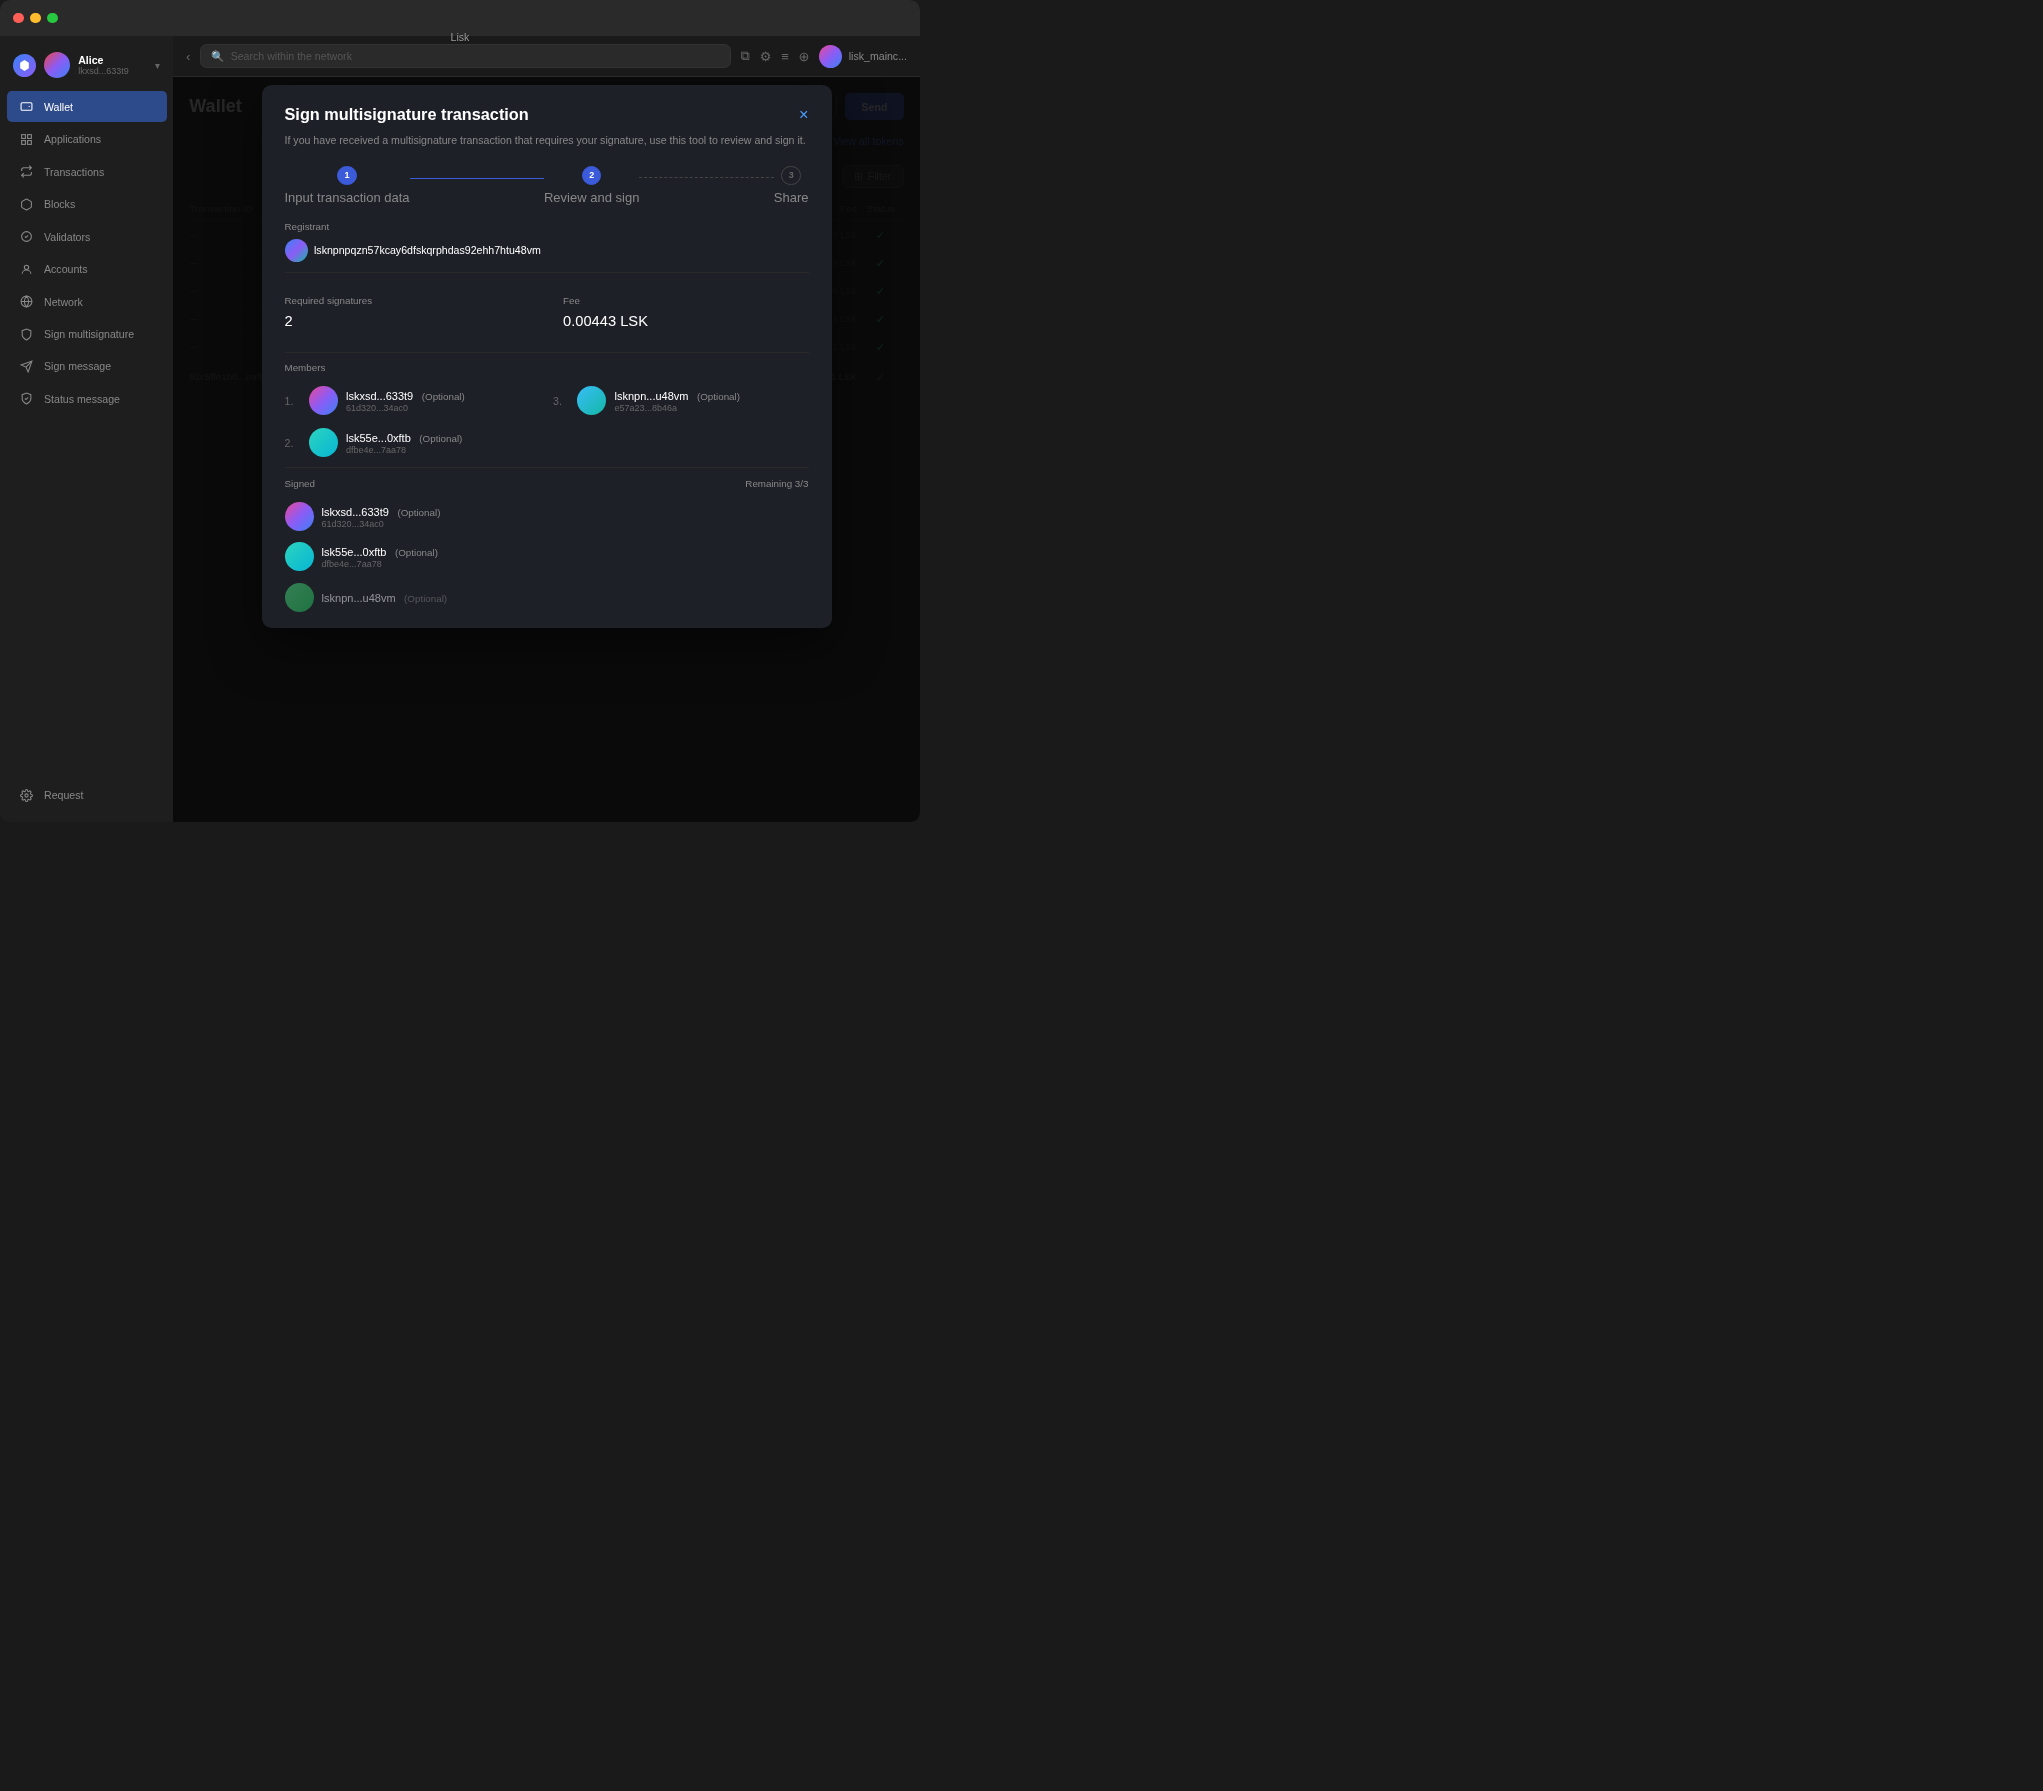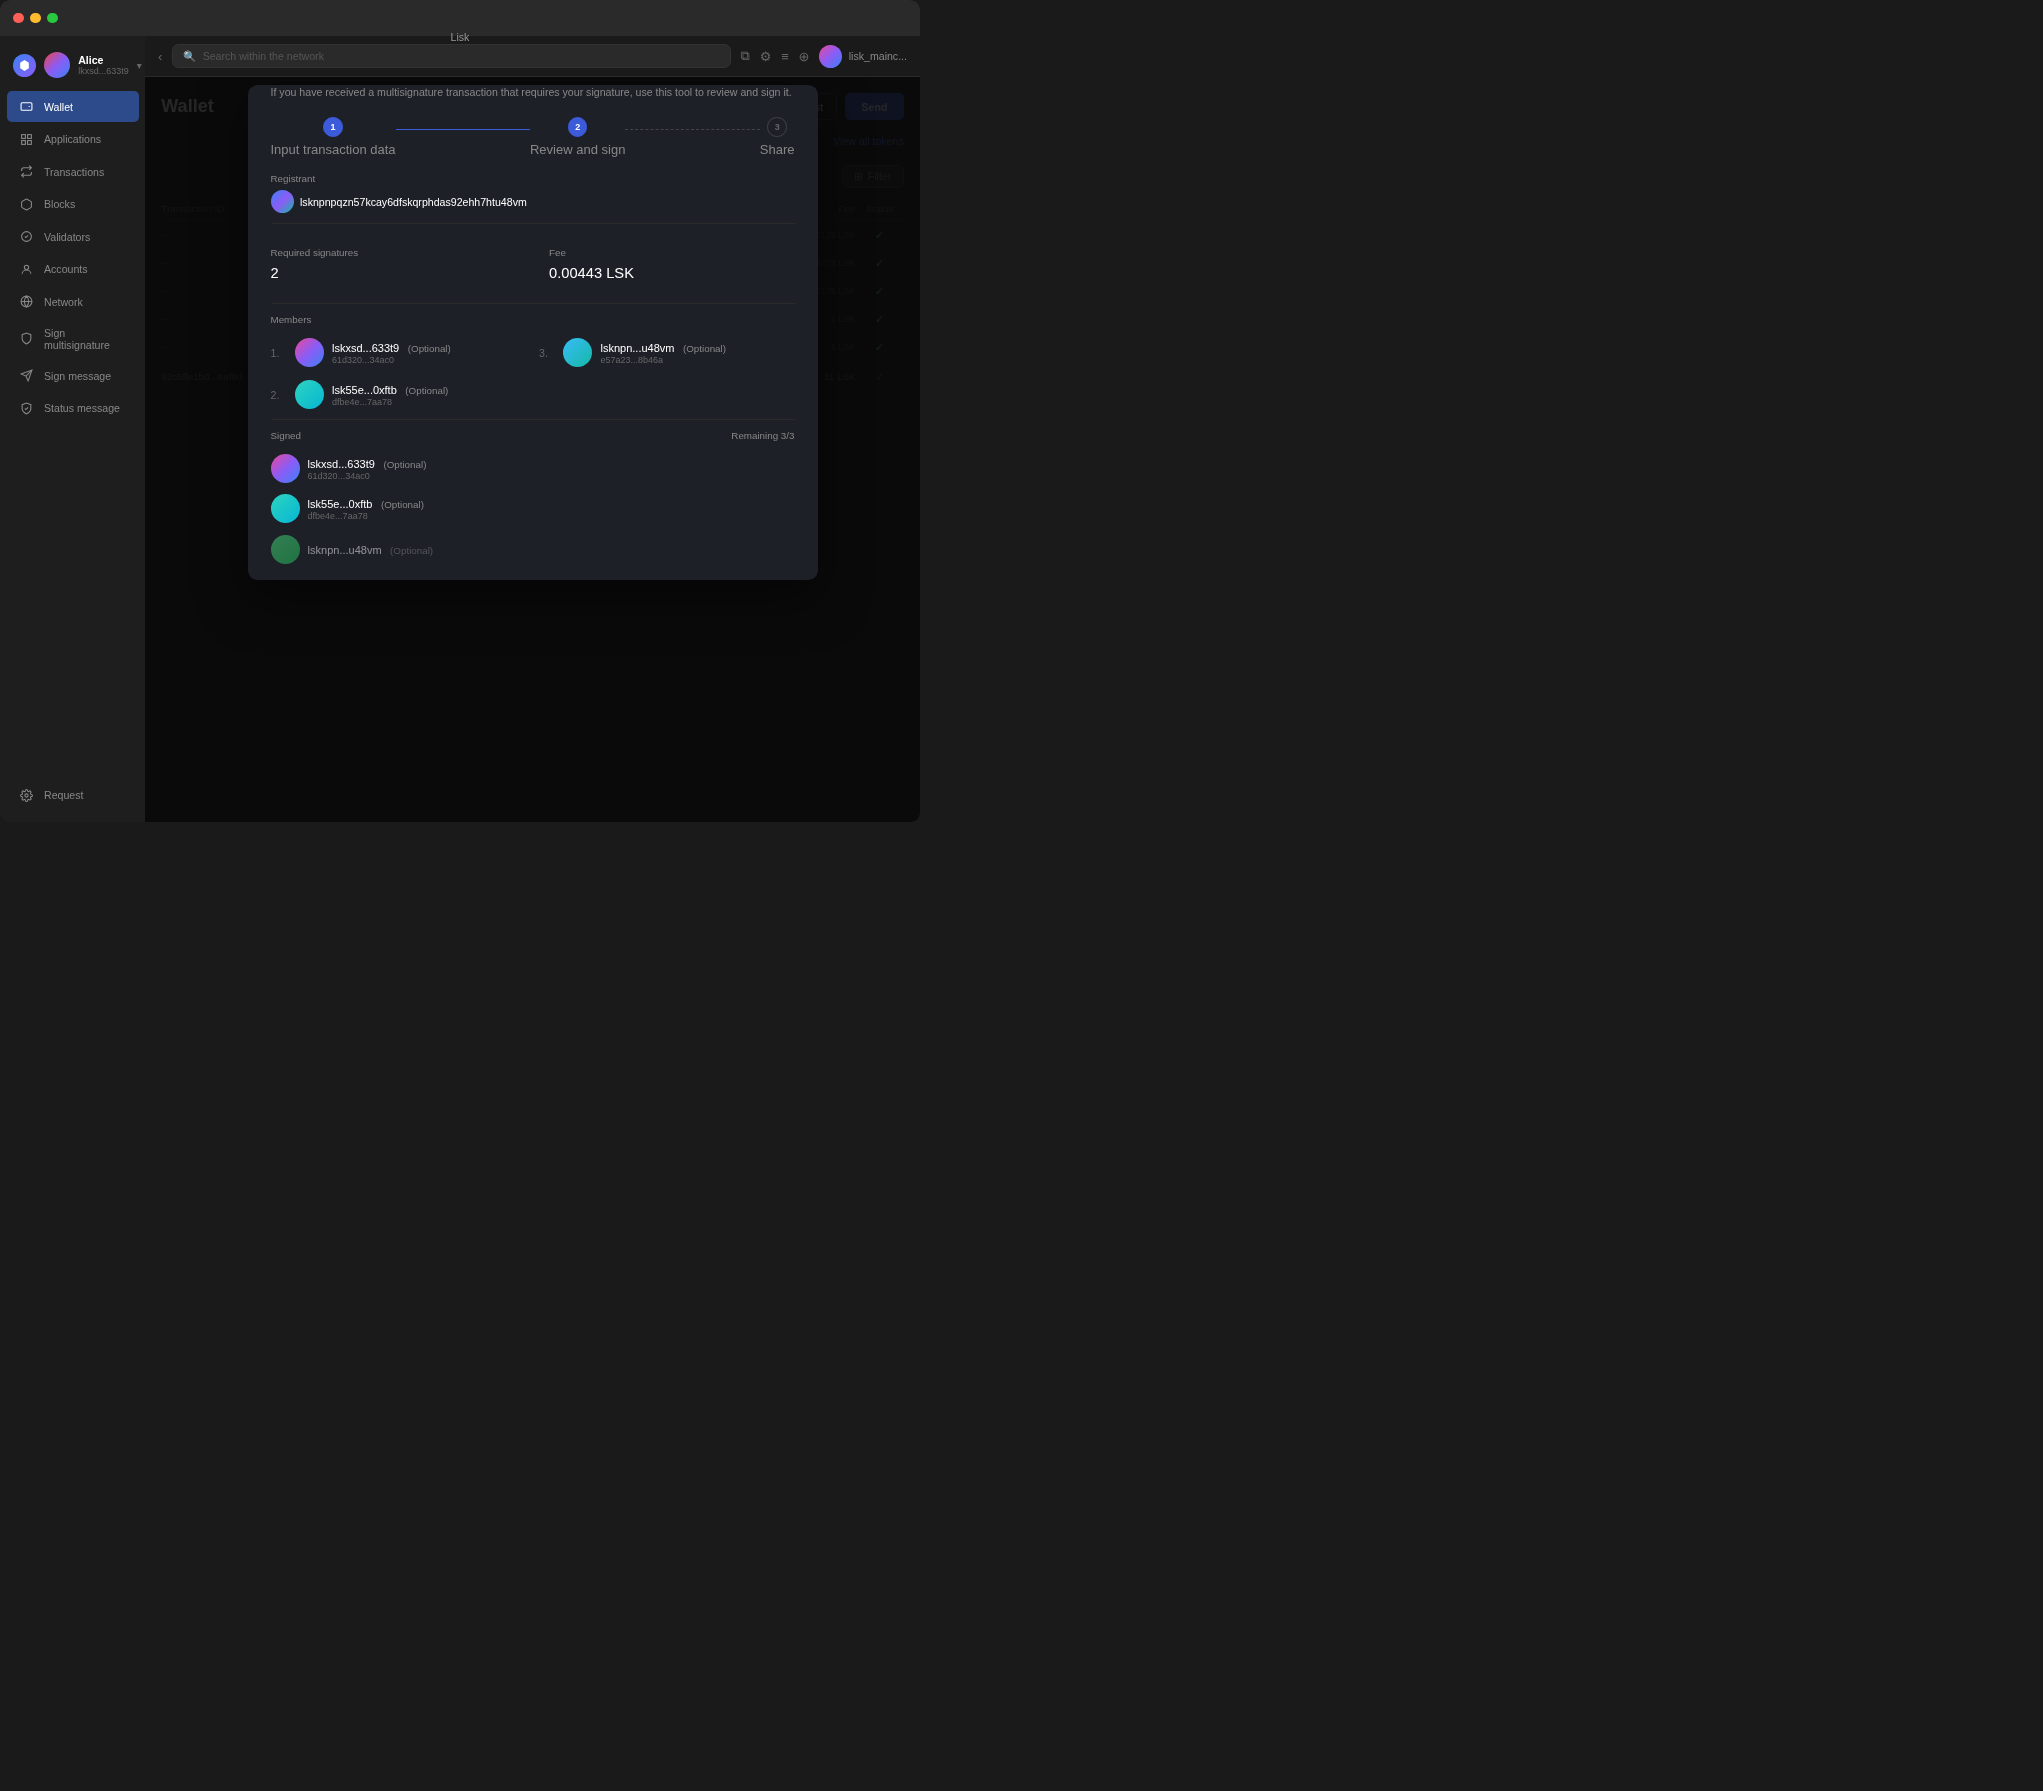--- a/index.html
+++ b/index.html
@@ -45,21 +45,21 @@
     }
 
     
     .app-body {
       display: flex;
       height: calc(100% - 36px);
     }
 
     
     .sidebar {
-      width: 145px;
+      width: 173px;
       background: #1e1e1e;
       display: flex;
       flex-direction: column;
       padding: 9.8px 0;
       flex-shrink: 0;
     }
     .sidebar-profile {
       display: flex;
       align-items: center;
       padding: 6.5px 13px 13px;
@@ -800,20 +800,24 @@
           <span class="col-type">Pos RegisterValidator</span>
           <span class="col-date">02 Aug 2023 06:43 PM</span>
           <span class="col-fee">11 LSK</span>
           <span class="col-status check-icon">✓</span>
         </div>
       </div>
 
       <div class="modal-overlay">
         <div class="modal">
 
+          <div class="modal-header">
+            <h2 class="modal-title">Sign multisignature transaction</h2>
+            <button class="modal-close">×</button>
+          </div>
 
           <p class="modal-subtitle">If you have received a multisignature transaction that requires your signature, use this tool to review and sign it.</p>
 
           <div class="modal-steps">
             <div class="step">
               <div class="step-circle completed">
                 <span>1</span>
               </div>
               <span class="step-label">Input transaction data</span>
             </div>

